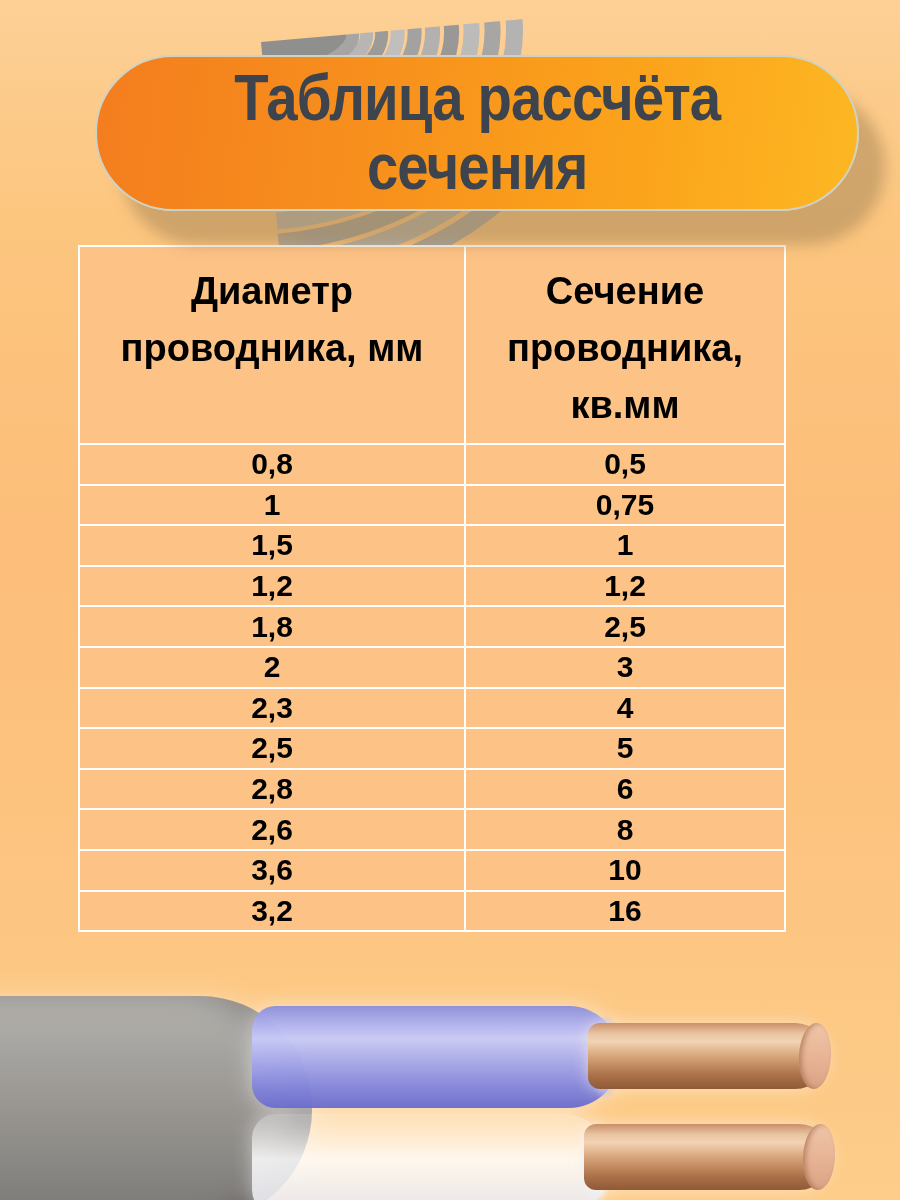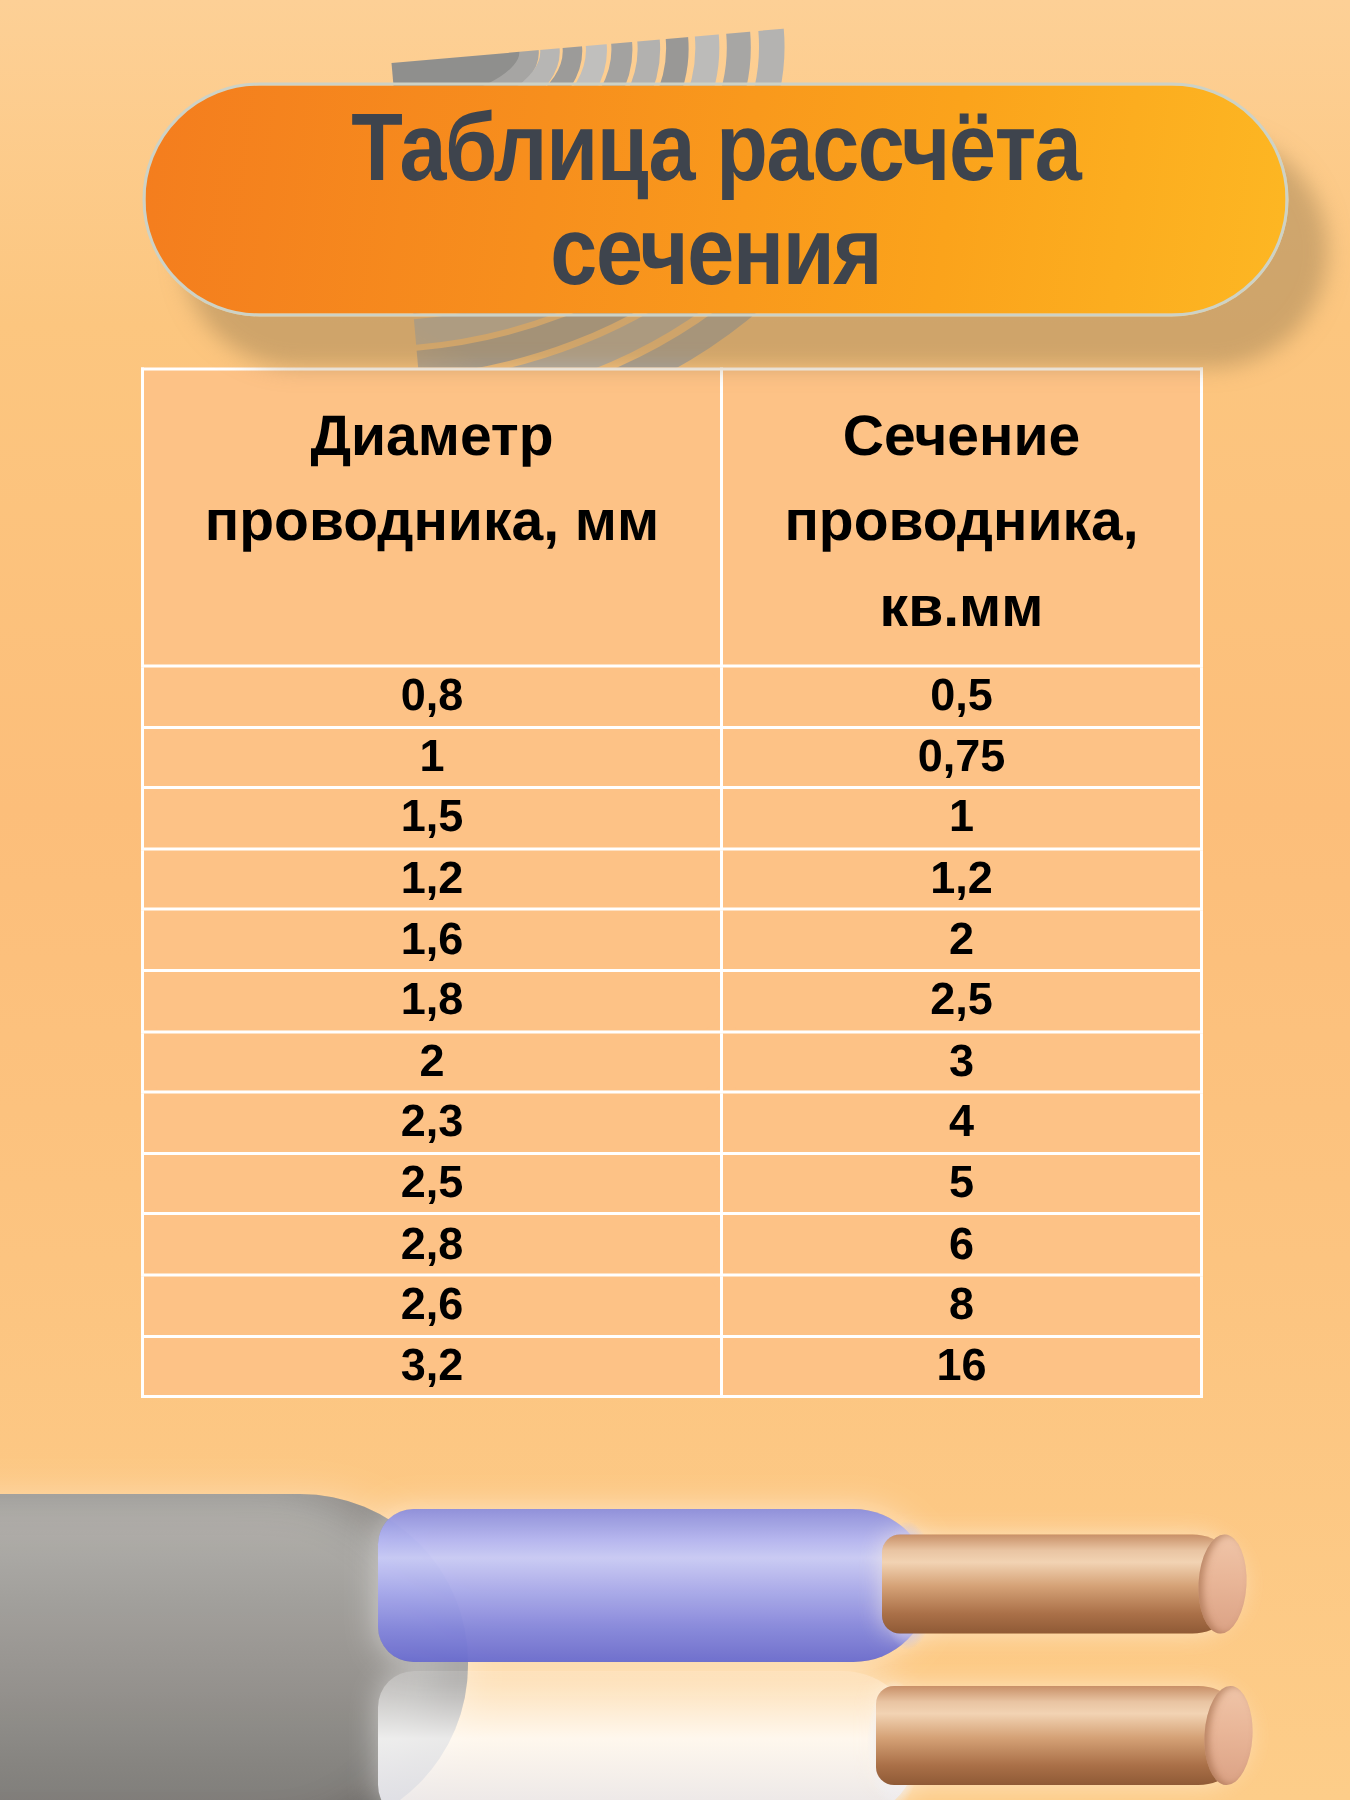--- a/index.html
+++ b/index.html
@@ -26,21 +26,21 @@
     display:flex;align-items:center;justify-content:center;
   }
   .banner h1{
     margin:0;text-align:center;color:#3e444d;
     font-size:64px;line-height:1.08;font-weight:bold;letter-spacing:-1px;
     transform:scaleX(0.88);transform-origin:center;
   }
 
   
   table.calc{
-    position:absolute;left:94px;top:245px;width:706px;z-index:2;
+    position:absolute;left:78px;top:245px;width:706px;z-index:2;
     border-collapse:collapse;table-layout:fixed;
     background:#fdc286;
   }
   table.calc th,table.calc td{
     border:2px solid #ffffff;
     color:#000;text-align:center;background:#fdc286;
   }
   table.calc thead th{
     height:179px;vertical-align:top;padding-top:16px;
     font-size:38px;font-weight:bold;line-height:1.5;
@@ -156,24 +156,20 @@
         </tr>
         <tr>
           <td>1,5</td>
           <td>1</td>
         </tr>
         <tr>
           <td>1,2</td>
           <td>1,2</td>
         </tr>
         <tr>
-          <td>1,6</td>
-          <td>2</td>
-        </tr>
-        <tr>
           <td>1,8</td>
           <td>2,5</td>
         </tr>
         <tr>
           <td>2</td>
           <td>3</td>
         </tr>
         <tr>
           <td>2,3</td>
           <td>4</td>
@@ -182,20 +178,24 @@
           <td>2,5</td>
           <td>5</td>
         </tr>
         <tr>
           <td>2,8</td>
           <td>6</td>
         </tr>
         <tr>
           <td>2,6</td>
           <td>8</td>
+        </tr>
+        <tr>
+          <td>3,6</td>
+          <td>10</td>
         </tr>
         <tr>
           <td>3,2</td>
           <td>16</td>
         </tr>
       </tbody>
   </table>
 
   <div class="cable">
     <div class="sheath"></div>

